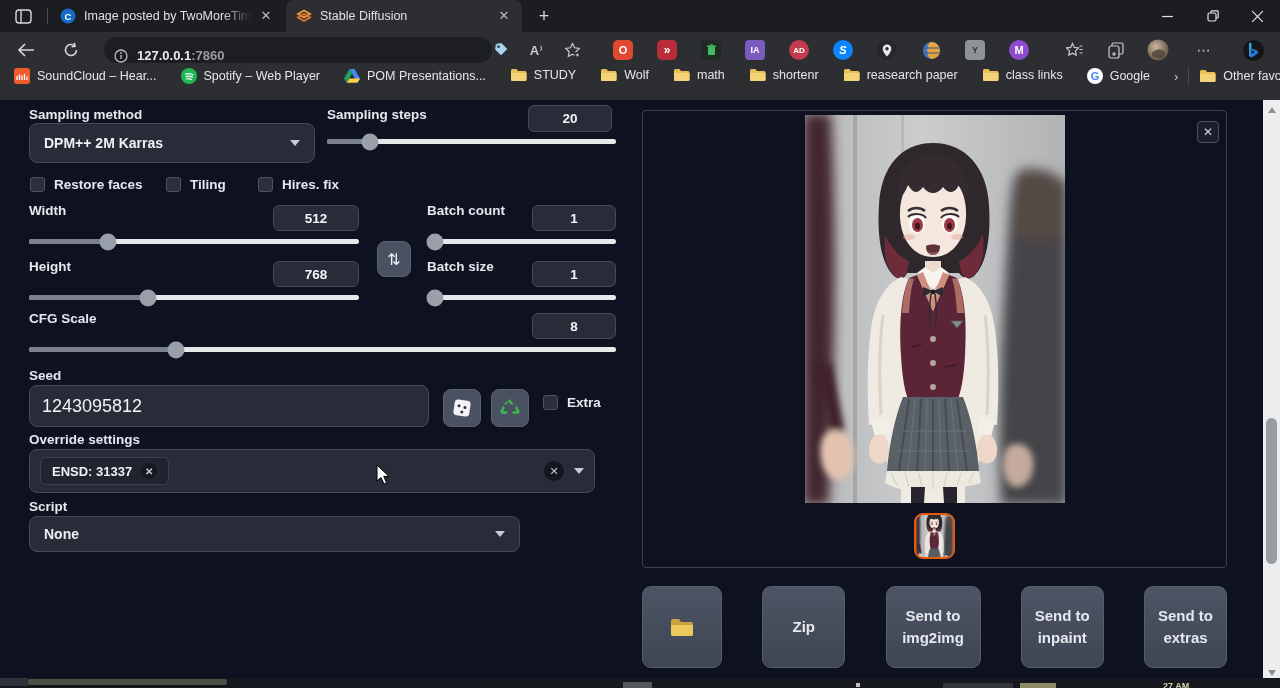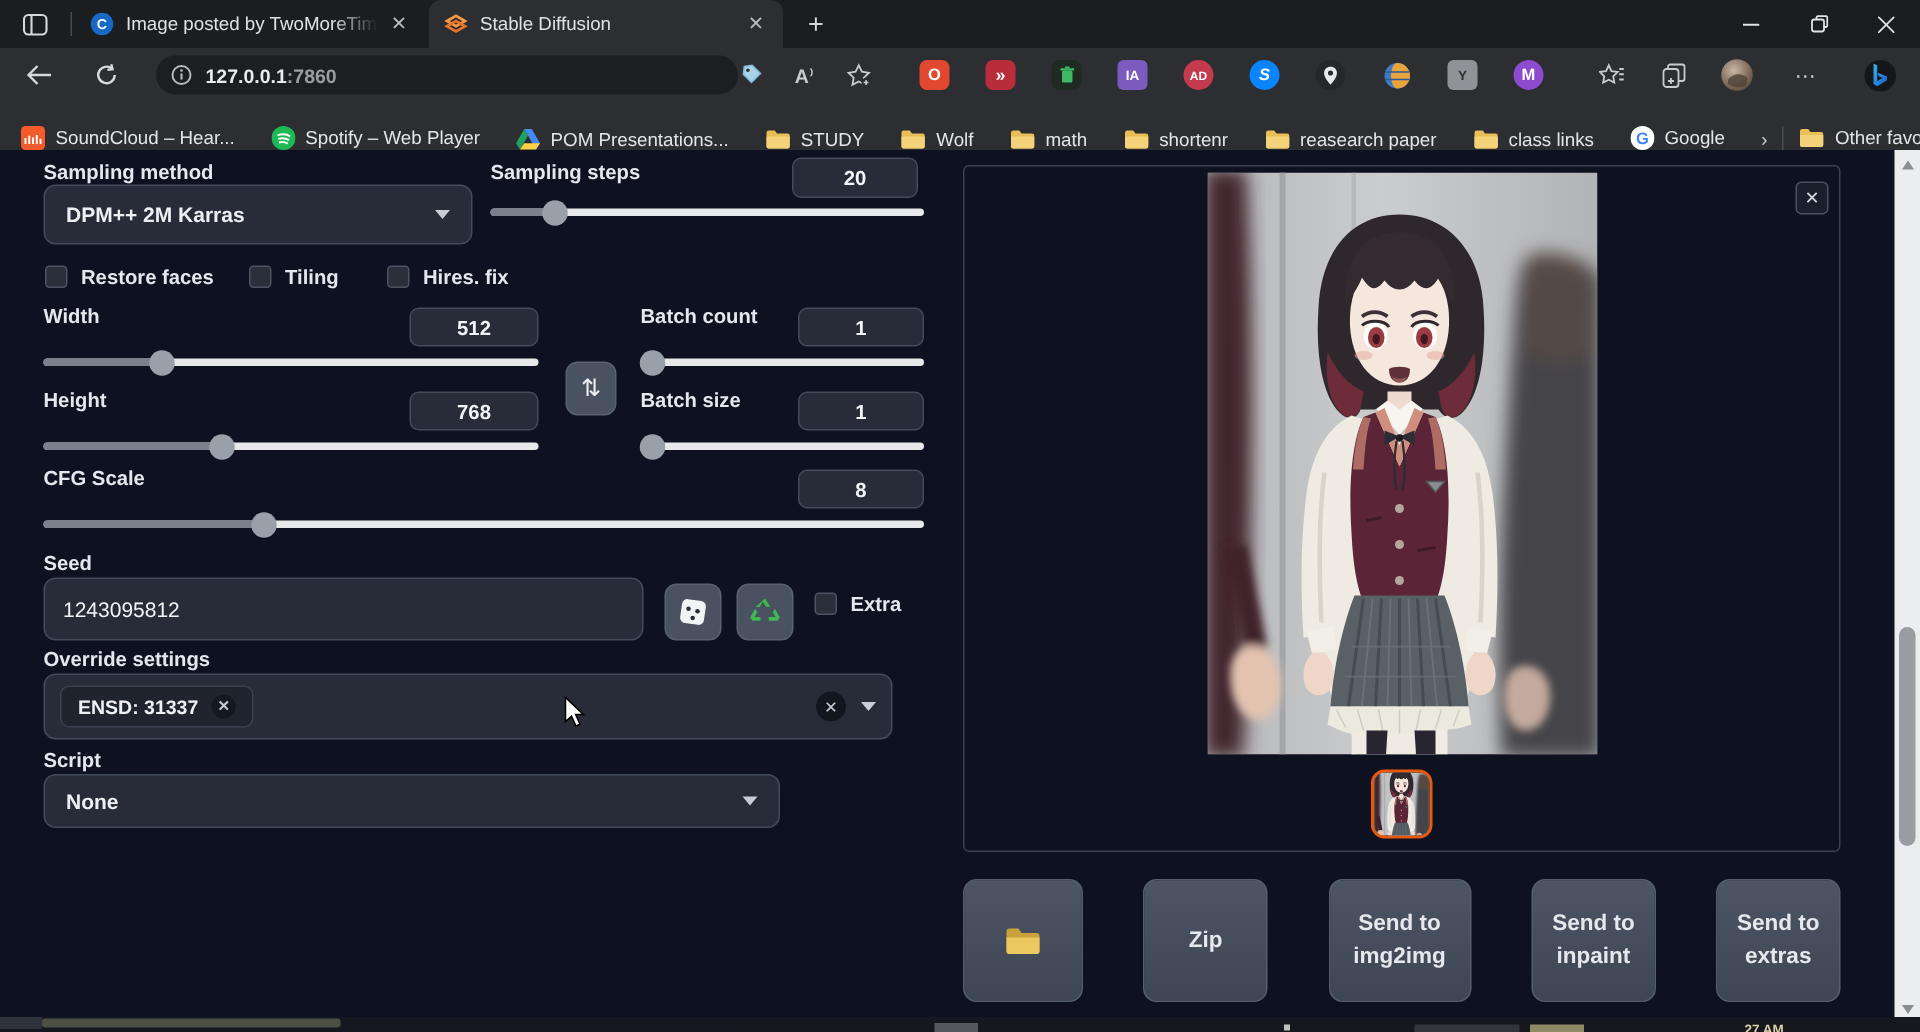--- a/index.html
+++ b/index.html
@@ -14,45 +14,45 @@
   .tab.inactive{left:50px;width:234px;}
   .tab.active{left:286px;width:236px;background:#2d2e32;border-radius:8px 8px 0 0;}
   .tab .fav{width:16px;height:16px;margin-right:8px;flex:0 0 auto;}
   .tab .t-title{flex:1;white-space:nowrap;overflow:hidden;-webkit-mask-image:linear-gradient(90deg,#000 82%,transparent);mask-image:linear-gradient(90deg,#000 82%,transparent);}
   .tab .t-close{width:16px;height:16px;color:#b9bbbe;font-size:13px;line-height:16px;text-align:center;flex:0 0 auto;margin-left:6px;}
   .newtab{position:absolute;left:533px;top:5px;width:22px;height:22px;color:#d6d7d9;font-size:18px;line-height:22px;text-align:center;}
   .wincontrols{position:absolute;right:0;top:0;height:32px;display:flex;}
   .winbtn{width:45px;height:32px;display:flex;align-items:center;justify-content:center;color:#e3e4e6;}
   .toolbar{position:absolute;left:0;top:32px;width:1280px;height:36px;background:#2d2e32;}
   .nav-ic{position:absolute;top:7px;width:22px;height:22px;display:flex;align-items:center;justify-content:center;color:#d7d8da;}
-  .omnibox{position:absolute;left:104px;top:5px;width:388px;height:26px;border-radius:13px;background:#1d1e22;display:flex;align-items:center;padding:0 10px;}
+  .omnibox{position:absolute;left:104px;top:5px;width:388px;height:26px;border-radius:13px;background:#1d1e22;display:flex;align-items:flex-end;padding:0 10px;}
   .omnibox .host{color:#e9eaec;font-size:13px;font-weight:700;}
   .omnibox .port{color:#9a9ca1;font-size:13px;font-weight:700;}
   .tb-right{position:absolute;top:7px;height:22px;display:flex;align-items:center;justify-content:center;}
   .ext{width:20px;height:20px;border-radius:5px;display:flex;align-items:center;justify-content:center;color:#fff;font-size:9px;font-weight:700;}
-  .bookmarks{position:absolute;left:0;top:68px;width:1280px;height:32px;background:#2d2e32;display:flex;align-items:flex-end;padding:0 14px;color:#e4e5e8;font-size:12.5px;}
+  .bookmarks{position:absolute;left:0;top:68px;width:1280px;height:32px;background:#2d2e32;display:flex;align-items:flex-start;padding:0 14px;color:#e4e5e8;font-size:12.5px;}
   .bm{display:flex;align-items:center;gap:7px;margin-right:24px;white-space:nowrap;}
   .bm-right{margin-left:auto;display:flex;align-items:center;gap:10px;}
   
   .page{position:absolute;left:0;top:100px;width:1280px;height:582px;background:#0e1220;}
   .lbl{position:absolute;color:#e4e7ed;font-size:13.5px;font-weight:600;}
   .dd{position:absolute;background:#272c38;border:1px solid #434a59;border-radius:8px;color:#edeff3;
      font-size:14px;font-weight:600;display:flex;align-items:center;padding:0 14px;}
   .dd .car{margin-left:auto;width:0;height:0;border-left:5px solid transparent;border-right:5px solid transparent;border-top:6px solid #c8cdd6;}
   .numbox{position:absolute;background:#272c38;border:1px solid #434a59;border-radius:6px;color:#f2f4f7;
      font-size:13.5px;font-weight:600;display:flex;align-items:center;justify-content:center;}
   .slider{position:absolute;height:5px;border-radius:3px;background:#e7e8ea;}
   .slider .fill{position:absolute;left:0;top:0;bottom:0;background:#7b818c;border-radius:3px;}
   .slider .knob{position:absolute;top:50%;transform:translate(-50%,-50%);width:17px;height:17px;border-radius:50%;background:#9aa0a9;}
   .cbrow{position:absolute;display:flex;align-items:center;gap:9px;}
   .cb{width:15px;height:15px;background:#2a2f3a;border:1px solid #4c5362;border-radius:3px;flex:0 0 auto;}
   .cb-lab{color:#e4e7ed;font-size:13.5px;font-weight:600;}
   .sqbtn{position:absolute;background:#4a5160;border:1px solid #5a6272;border-radius:8px;display:flex;align-items:center;justify-content:center;color:#eceef2;}
   .seedbox{position:absolute;background:#272c38;border:1px solid #434a59;border-radius:8px;color:#f2f4f7;
-     font-size:14px;padding:0 12px;outline:none;}
+     font-size:18px;padding:0 12px;outline:none;}
   .ovbox{position:absolute;background:#272c38;border:1px solid #434a59;border-radius:8px;display:flex;align-items:center;padding:0 10px;}
   .chip{background:#20242e;border:1px solid #3a4150;border-radius:6px;color:#eef0f4;font-size:13px;font-weight:600;
      display:inline-flex;align-items:center;gap:9px;padding:0 11px;height:28px;}
   .chip .chx{width:16px;height:16px;border-radius:50%;background:#141821;color:#c6cbd4;font-size:10px;display:flex;align-items:center;justify-content:center;}
   .ov-clear{width:20px;height:20px;border-radius:50%;background:#12161f;color:#c6cbd4;font-size:11px;display:flex;align-items:center;justify-content:center;margin-left:auto;}
   .ov-car{width:0;height:0;border-left:5px solid transparent;border-right:5px solid transparent;border-top:6px solid #c8cdd6;margin-left:10px;}
   .panel{position:absolute;left:642px;top:10px;width:585px;height:458px;border:1px solid #3a4150;border-radius:4px;background:#0e1220;}
   .gal-close{position:absolute;right:7px;top:10px;width:22px;height:22px;border:1px solid #4a5160;border-radius:4px;background:#1a1f2b;color:#d2d6dd;font-size:12px;display:flex;align-items:center;justify-content:center;}
   .genimg{position:absolute;left:162px;top:4px;width:260px;height:388px;}
   .thumbwrap{position:absolute;left:271px;top:402px;width:41px;height:46px;border:2px solid #e8590c;border-radius:9px;background:#1a1f2b;overflow:hidden;display:flex;align-items:center;justify-content:center;}

